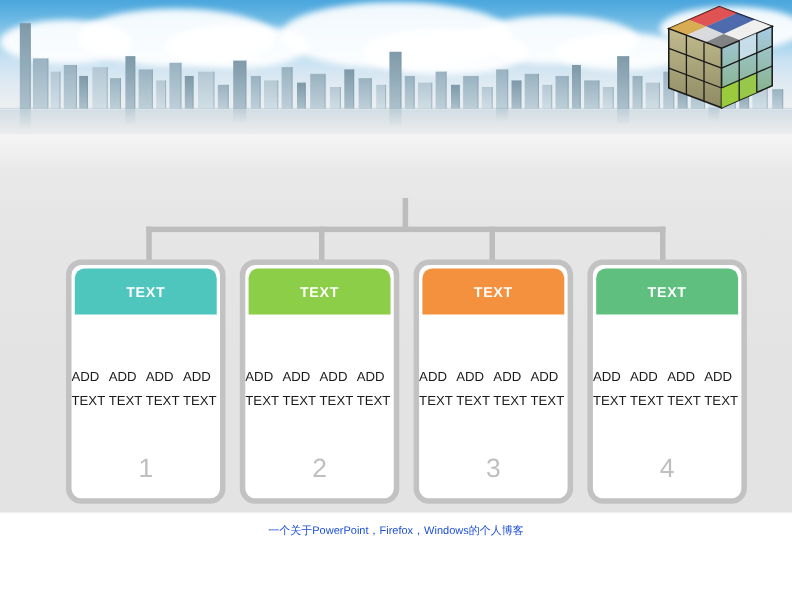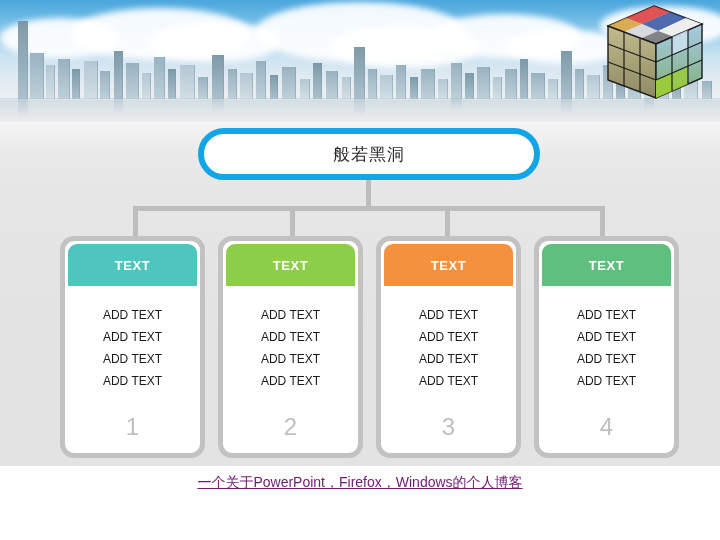--- a/index.html
+++ b/index.html
@@ -176,21 +176,21 @@
     color: #ffffff;
     font-size: 13px;
     font-weight: bold;
     letter-spacing: 0.6px;
   }
 
   .card-body {
     flex: 1;
     padding-top: 18px;
     display: flex;
-    flex-direction: column;
+    flex-direction: row;
     align-items: center;
   }
   .body-line {
     font-size: 12px;
     color: #1a1a1a;
     line-height: 22px;
   }
 
   .card-num {
     height: 52px;
@@ -202,24 +202,23 @@
   }
 
   
   .footer {
     position: absolute;
     left: 0; top: 472px;
     width: 720px;
     text-align: center;
   }
   .footer .f-line {
-    font-size: 14px;
-    color: #701a75;
+    font-size: 10px;
+    color: #1d4ed8;
     line-height: 21px;
-    text-decoration: underline;
   }
 </style>
 </head>
 <body>
 
 <div id="slide">
 
   <div class="mid-bg"></div>
   <div class="mid-fade"></div>
 
@@ -333,23 +332,20 @@
         <polygon points="76,71 92,64 92,82 76,89" fill="#9acb3c" opacity="0.85"></polygon>
         <polygon points="76,35 92,28 92,46 76,53" fill="#cfe3f0" opacity="0.8"></polygon>
         <line x1="76" y1="35" x2="76" y2="89" stroke="#1b1b1b" stroke-width="1.2"></line>
         <line x1="92" y1="28" x2="92" y2="82" stroke="#1b1b1b" stroke-width="1.2"></line>
         <line x1="60" y1="60" x2="106" y2="40" stroke="#1b1b1b" stroke-width="1.2"></line>
         <line x1="60" y1="78" x2="106" y2="58" stroke="#1b1b1b" stroke-width="1.2"></line>
       </svg>
     </div>
   </div>
 
-  <div class="title-pill" style="border-color: rgb(18, 166, 230); background: rgb(255, 255, 255);">
-    <span class="title-text">般若黑洞</span>
-  </div>
 
   <div class="conn stem" style="background: rgb(189, 189, 189);"></div>
   <div class="conn hbar" style="background: rgb(189, 189, 189);"></div>
   <div class="conn drop d1" style="background: rgb(189, 189, 189);"></div>
   <div class="conn drop d2" style="background: rgb(189, 189, 189);"></div>
   <div class="conn drop d3" style="background: rgb(189, 189, 189);"></div>
   <div class="conn drop d4" style="background: rgb(189, 189, 189);"></div>
 
   <div class="cards">
 

